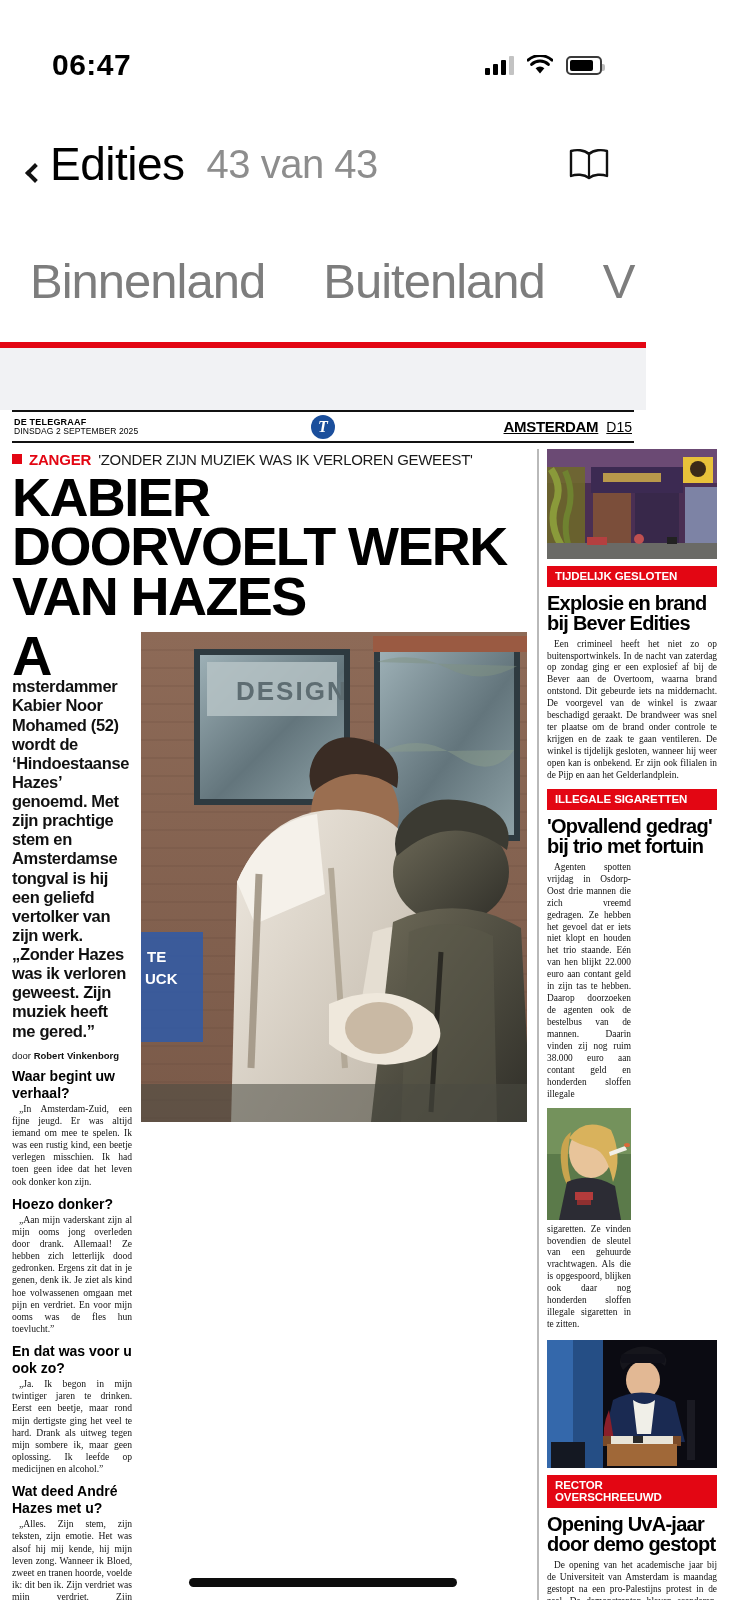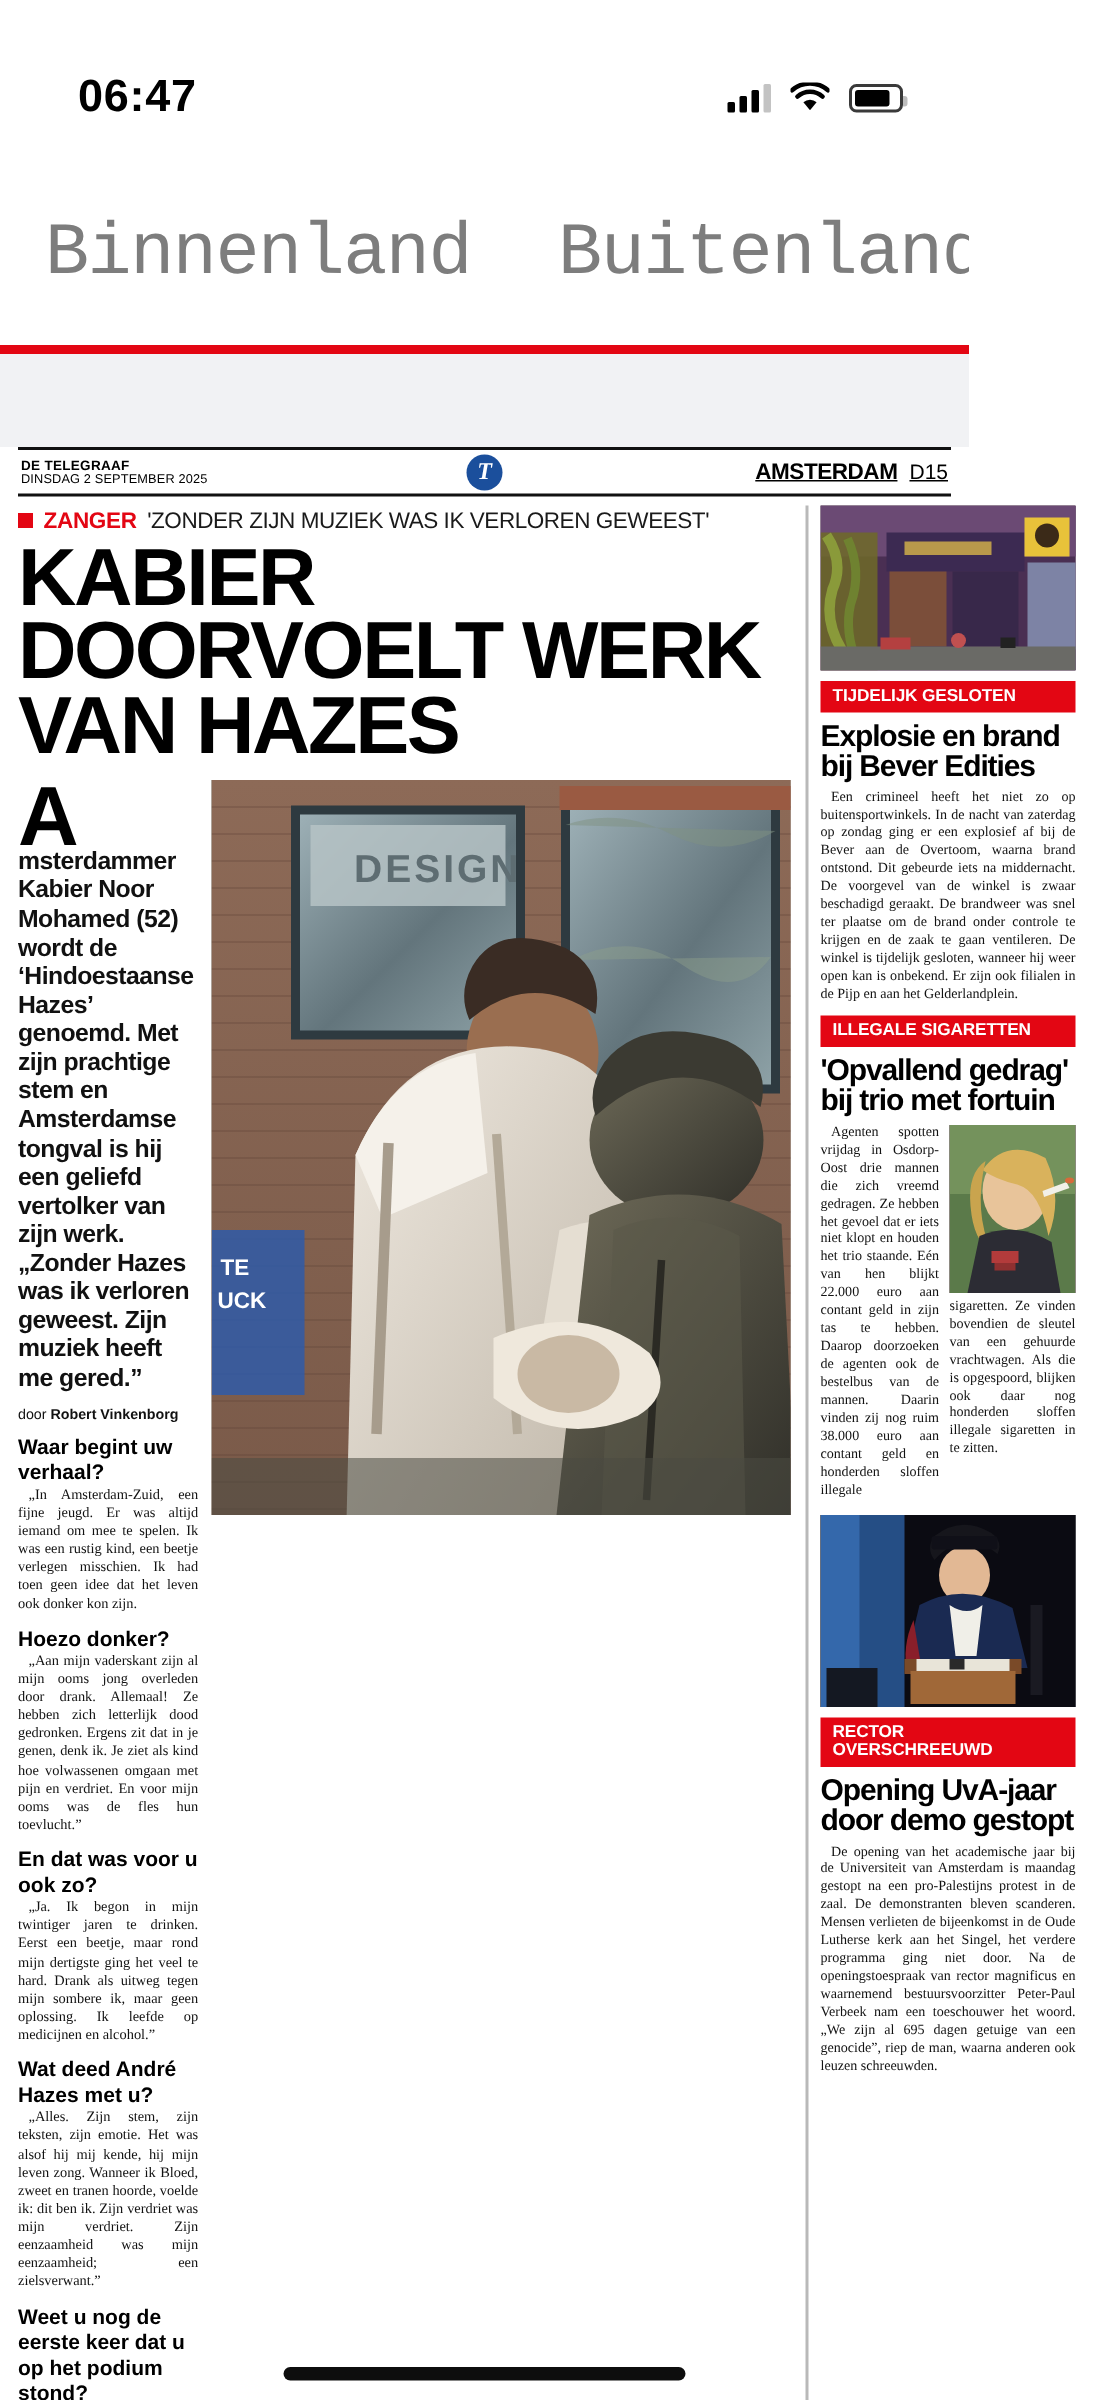--- a/index.html
+++ b/index.html
@@ -45,21 +45,21 @@
     border-bottom:4px solid #111; transform: rotate(45deg); margin-bottom:9px;
   }
   .nav-title { font-size: 46px; font-weight: 400; color:#000; letter-spacing:-.5px; }
   .nav-count { font-size: 40px; color:#8d8d8d; margin-left: 22px; letter-spacing:-.5px; }
   .nav-spacer { flex:1; }
   .book-icon { width: 42px; height: 34px; }
 
   
   .tabs {
     height: 122px; display:flex; align-items:center; gap:58px;
-    padding: 0 30px; background:#fff; overflow:hidden; white-space:nowrap;font-family:Liberation Mono, monospace;
+    padding: 0 30px; background:#fff; overflow:hidden; white-space:nowrap;
   }
   .tab { font-size: 49px; color:#7d7d7d; letter-spacing:-1px; cursor:pointer; }
   .tab.active { color:#7d7d7d; }
   .red-rule { height: 6px; background:#e30613; }
   .grey-gap { height: 62px; background:#f1f2f4; }
 
   
   .paper { background:#fff; padding: 0 12px; position:relative; }
   .masthead {
     border-top: 2px solid #111; border-bottom: 2px solid #111;
@@ -133,21 +133,21 @@
   }
   .s-head {
     font-size: 20px; font-weight: 800; line-height: 1.0; letter-spacing:-.75px;
     color:#000; margin-bottom: 6px;
   }
   p.st {
     font-family:"Liberation Serif", serif; font-size: 9.4px; line-height:1.27;
     text-align:justify; color:#121212; hyphens:auto;
   }
   p.st.ind { text-indent: 7px; }
-  .s-twocol { display:flex; gap:7px; }
+  .s-twocol { display:flex; gap:7px;flex-direction:column; }
   .s-twocol .sc { width: 84px; }
   .s-float-img { width: 84px; height: 112px; overflow:hidden; background:#2c1d16; margin-bottom:4px; }
   .s-photo2 { width:100%; height: 128px; overflow:hidden; background:#0a0a14; margin-top:9px; }
   .home-bar {
     position:absolute; bottom: 13px; left:50%; transform:translateX(-50%);
     width: 268px; height: 9px; border-radius:5px; background:#0d0d0d;
   }
 </style>
 </head>
 <body>
@@ -169,20 +169,34 @@
           <path d="M4.6 9.4 a12.4 12.4 0 0 1 16.8 0" stroke="#000" stroke-width="3" fill="none" stroke-linecap="round"></path>
           <path d="M1 5.2 a18 18 0 0 1 24 0" stroke="#000" stroke-width="3" fill="none" stroke-linecap="round"></path>
         </svg>
       </span>
       <span class="battery">
           <i></i>
         </span>
     </div>
   </div>
 
+  <div class="navbar">
+    <div class="nav-back">
+      <span class="chev"></span>
+      <span class="nav-title">Edities</span>
+    </div>
+    <span class="nav-count">43 van 43</span>
+    <span class="nav-spacer"></span>
+    <span class="book-icon">
+      <svg width="42" height="34" viewBox="0 0 42 34">
+        <path d="M21 7 C16 2.5 8 2.5 3 4 L3 29 C8 27 16 27 21 31 C26 27 34 27 39 29 L39 4 C34 2.5 26 2.5 21 7 Z" fill="none" stroke="#111" stroke-width="2.4" stroke-linejoin="round"></path>
+        <path d="M21 7 L21 31" fill="none" stroke="#111" stroke-width="2.2"></path>
+      </svg>
+    </span>
+  </div>
 
   <div class="tabs">
     <div class="tab active">Binnenland</div>
     <div class="tab">Buitenland</div>
     <div class="tab">V</div>
   </div>
   <div class="red-rule"></div>
   <div class="grey-gap"></div>
 
   <div class="paper">

